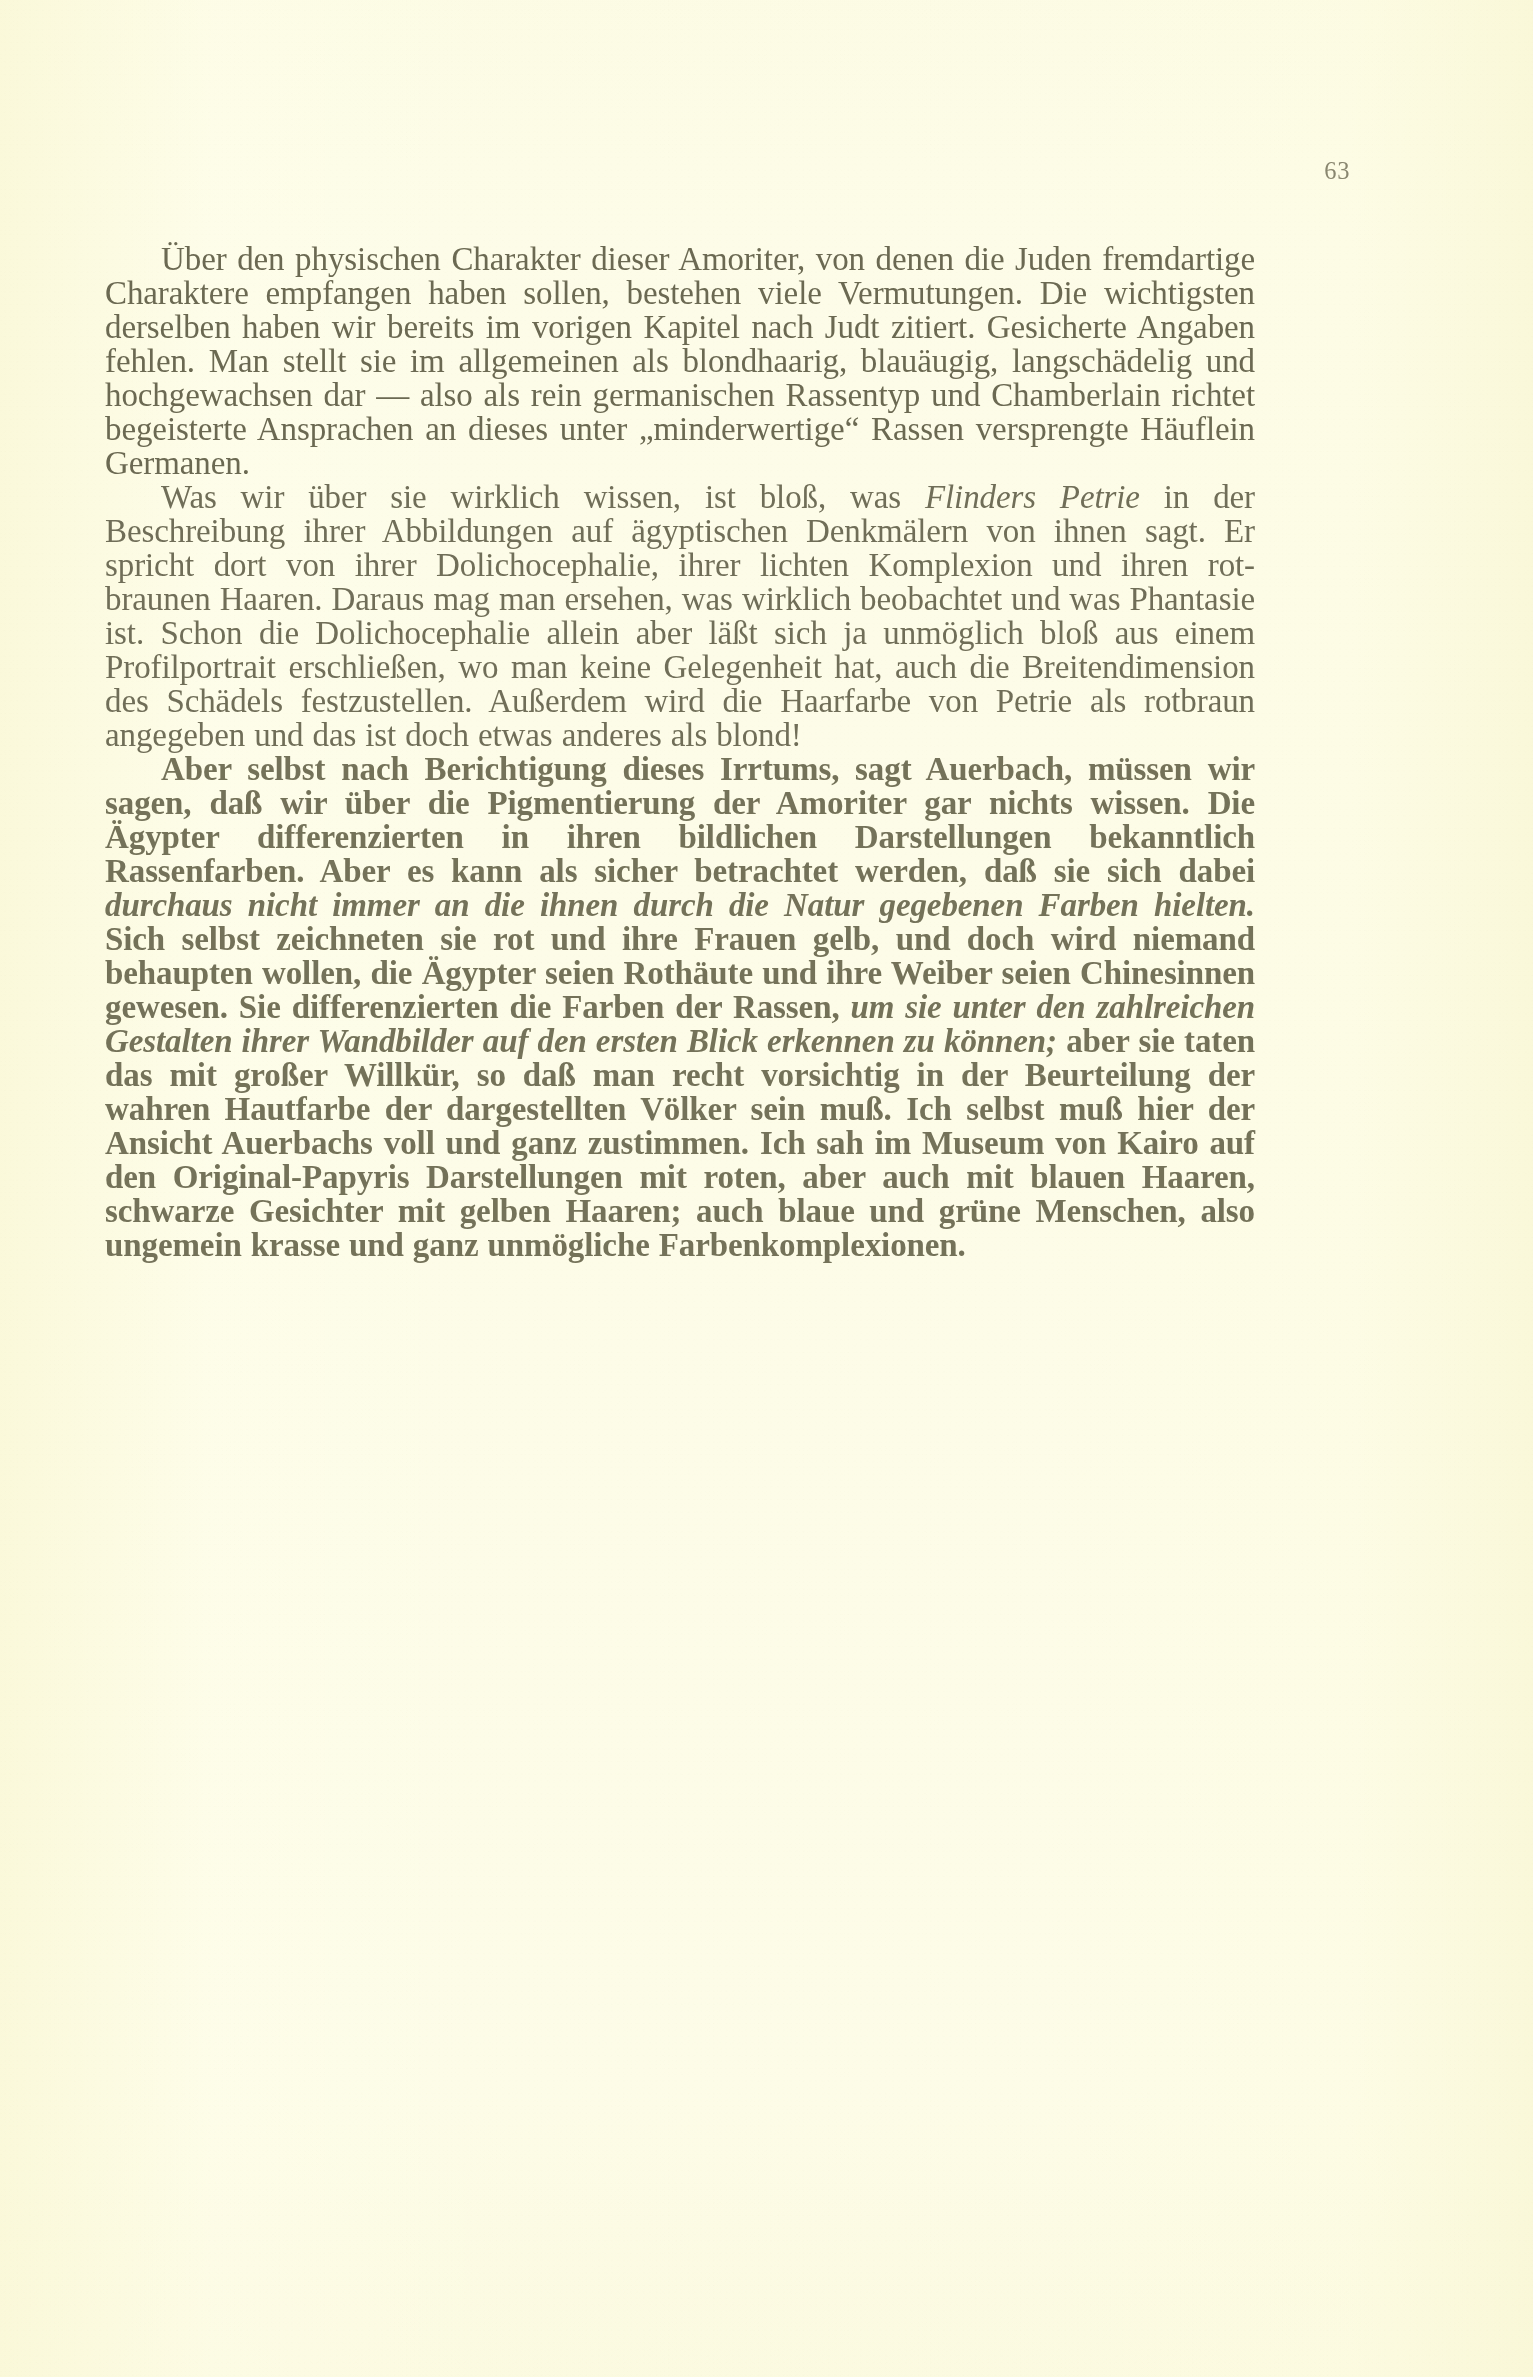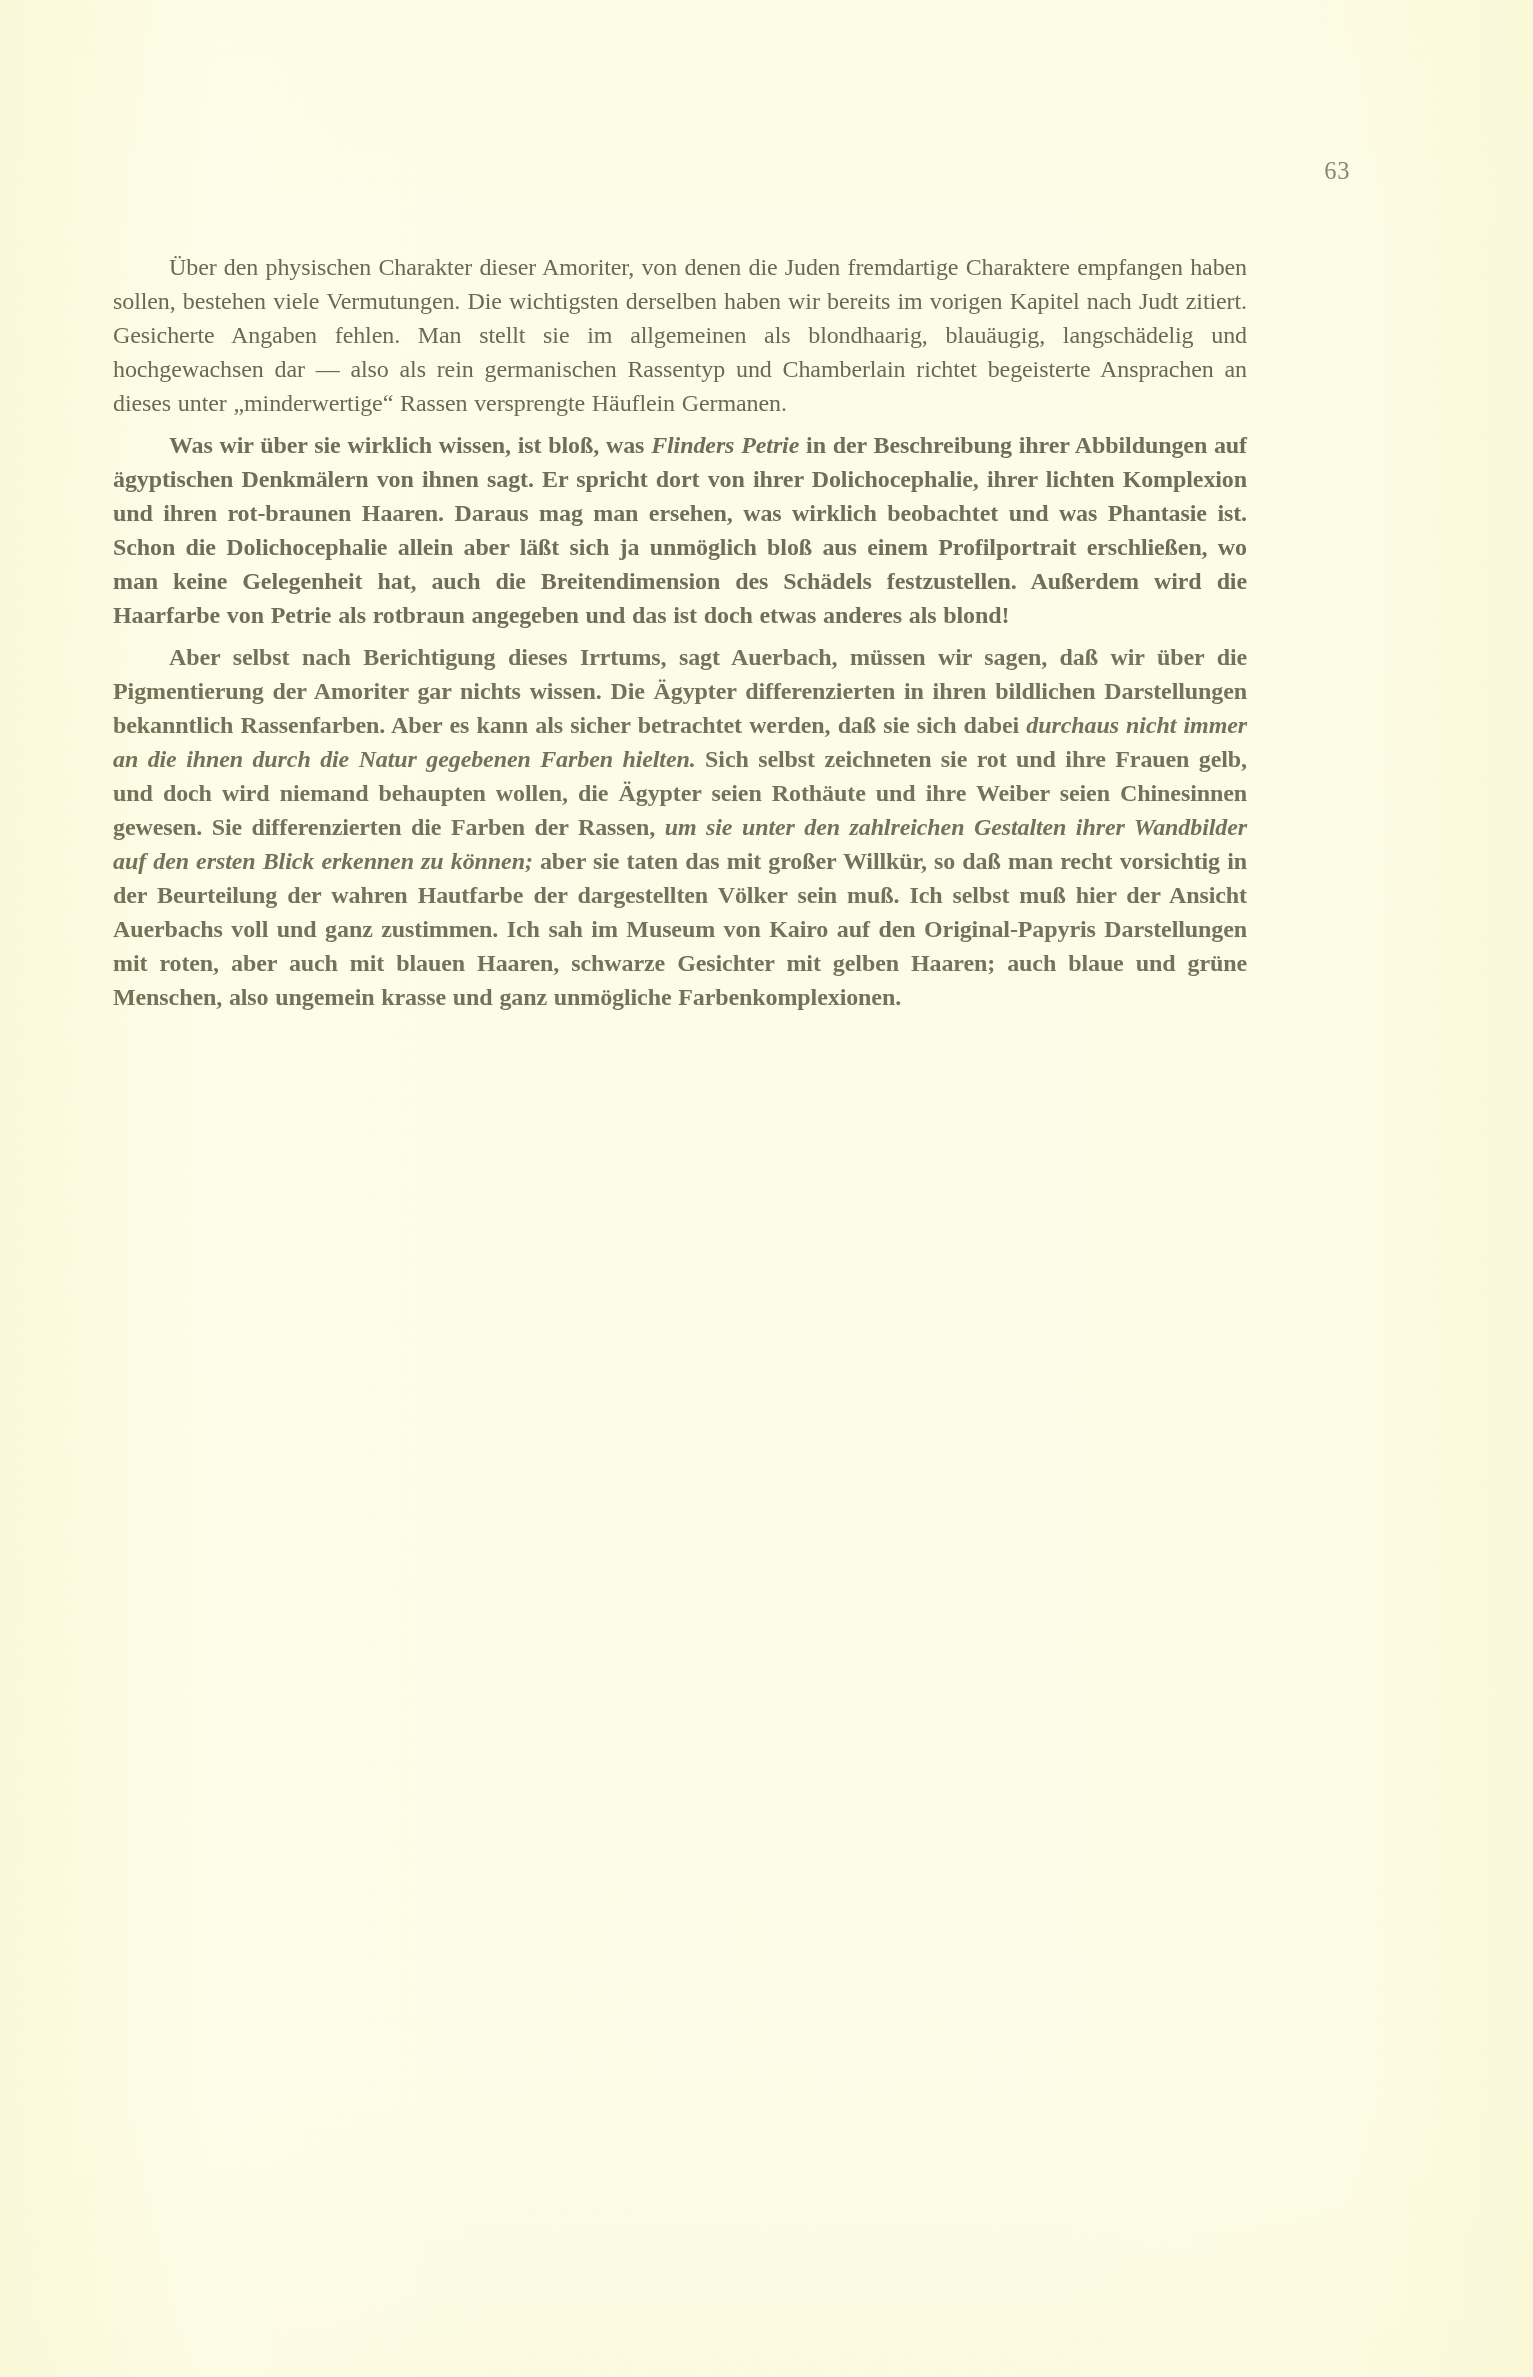--- a/index.html
+++ b/index.html
@@ -58,37 +58,37 @@
   }
 
   .textblock {
     position: absolute;
     left: 105px;
     top: 242px;
     width: 1150px;
   }
 
   p.para {
-    margin: 8px;
+    margin: 0;
     text-align: justify;
     text-align-last: left;
-    font-size: 24px;
+    font-size: 33px;
     line-height: 34px;
     letter-spacing: -0.1px;
     word-spacing: 0.9px;
     text-indent: 56px;
     hyphens: manual;
     color: #6f6d57;
   }
 
   p.para + p.para { margin-top: 0; }
 
   
   p.p1 { color: #6b6952; }
-  p.p2 { color: #706e58; font-weight: bold; }
+  p.p2 { color: #706e58; }
   p.p3 { color: #747259; }
 
   em.ital {
     font-style: italic;
   }
 
   
   p.para:last-child { text-align-last: left; font-weight: bold; }
 </style>
 </head>

